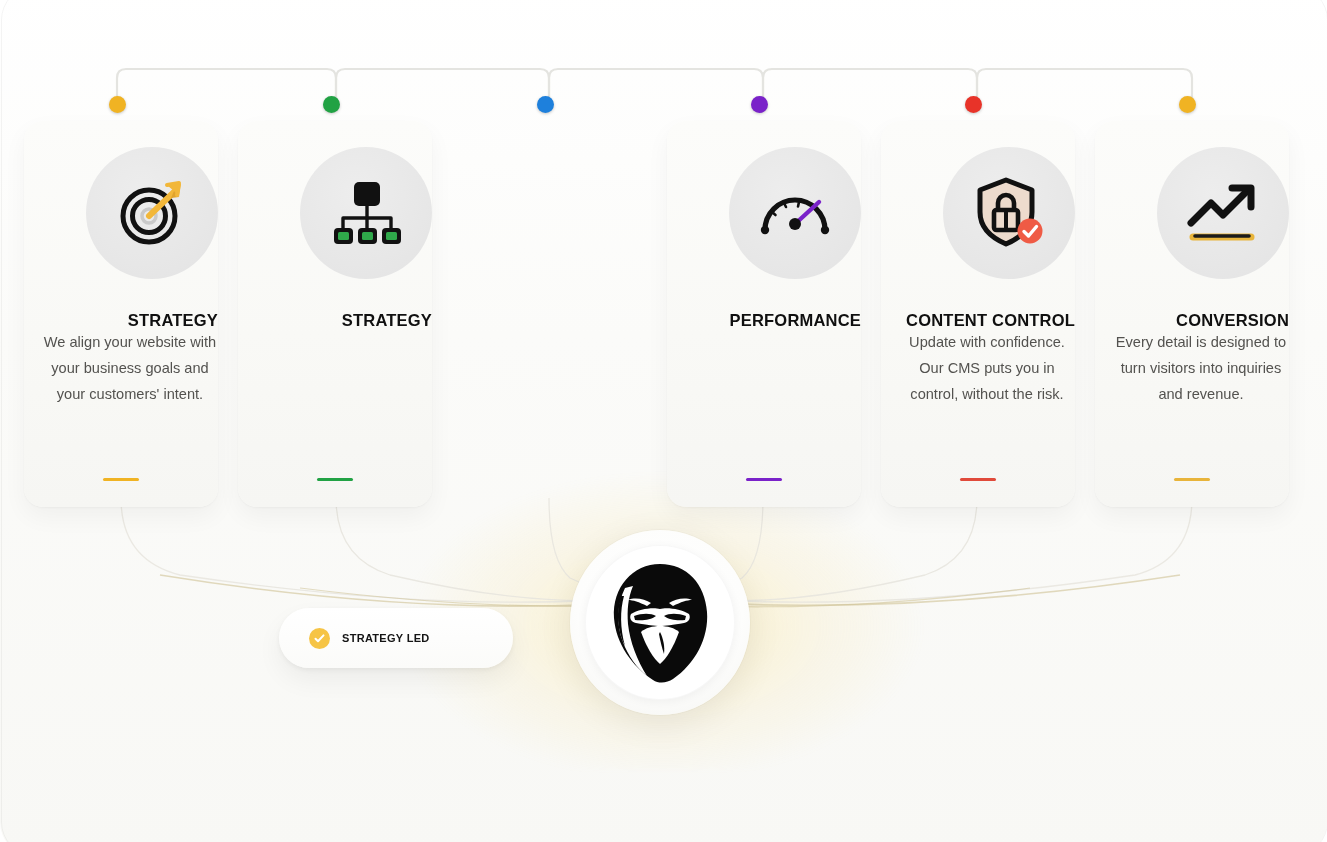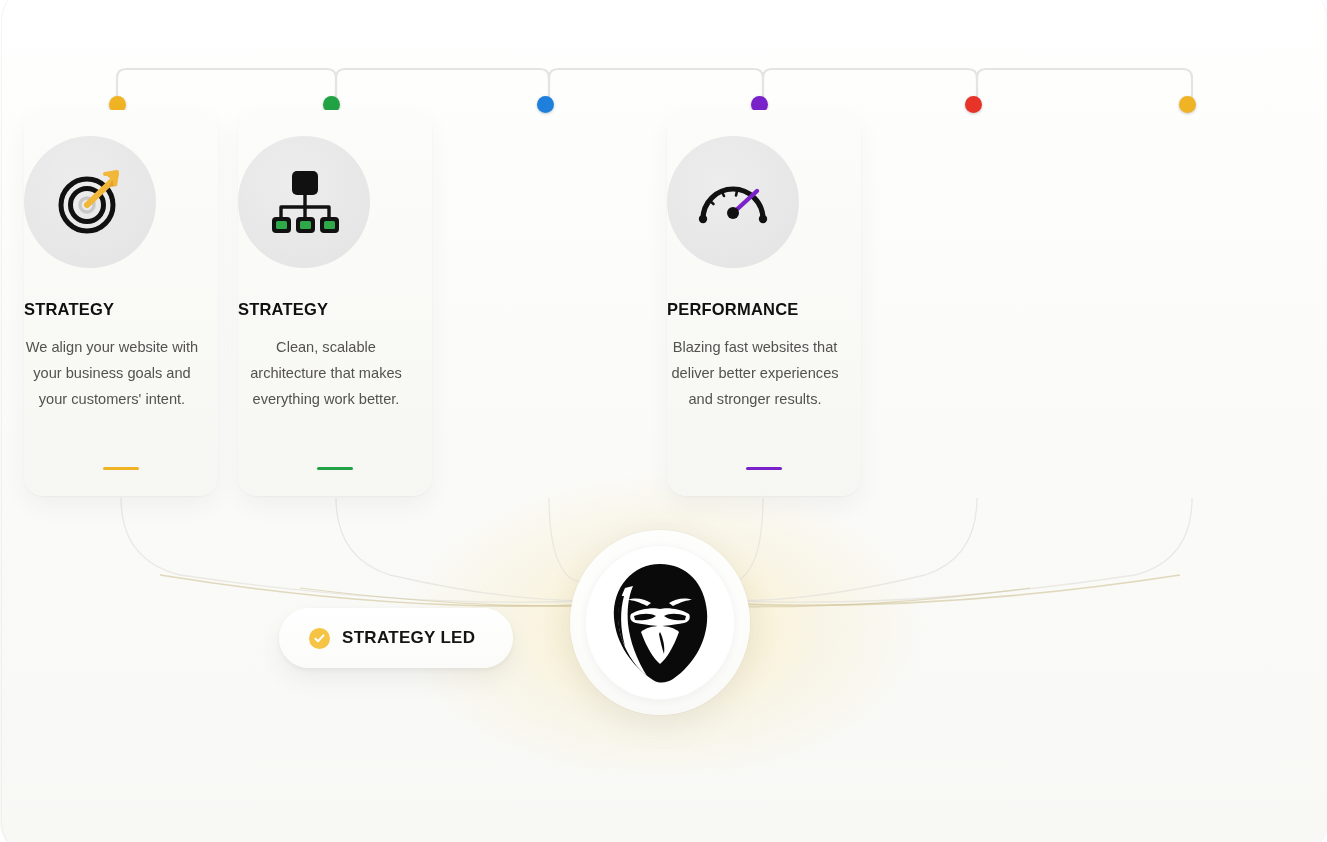--- a/index.html
+++ b/index.html
@@ -31,25 +31,25 @@
     filter:blur(2px);
     pointer-events:none;
   }
 
   
   .conn{position:absolute;left:0;top:0;width:1327px;height:842px;pointer-events:none;}
 
   
   .cards{position:absolute;left:0;top:110px;width:1327px;height:388px;}
   .card{
-    position:absolute;top:0;width:194px;height:386px;
+    position:absolute;top:11px;width:194px;height:386px;
     background:linear-gradient(180deg,#fcfcfa 0%,#f9f9f6 55%,#f6f6f3 100%);
     border-radius:19px;
     box-shadow:0 1px 2px rgba(0,0,0,.035), 0 10px 24px rgba(0,0,0,.045);
-    display:flex;flex-direction:column;align-items:flex-start;
+    display:flex;flex-direction:column;align-items:flex-end;
   }
   .card.c0{left:24px}
   .card.c1{left:238px}
   .card.c2{left:453px}
   .card.c3{left:667px}
   .card.c4{left:881px}
   .card.c5{left:1095px}
 
   .icon-wrap{
     margin-top:26px;width:132px;height:132px;border-radius:50%;
@@ -57,21 +57,21 @@
     display:flex;align-items:center;justify-content:center;
   }
   .icon-wrap svg{display:block;}
 
   .card-title{
     margin-top:33px;
     font-size:16.5px;font-weight:bold;letter-spacing:.2px;
     color:#101010;text-align:center;line-height:1;white-space:nowrap;
   }
   .card-desc{
-    margin-top:16px;width:176px;
+    width:176px;
     font-size:14.6px;line-height:26px;color:#53524f;text-align:center;
   }
   .accent{
     position:absolute;bottom:26px;left:50%;transform:translateX(-50%);
     width:36px;height:3px;border-radius:2px;
   }
 
   
   .dot{
     position:absolute;width:17px;height:17px;border-radius:50%;
@@ -96,21 +96,21 @@
   .pill{
     position:absolute;height:60px;border-radius:30px;
     background:linear-gradient(180deg,#ffffff 0%,#fbfbf9 100%);
     box-shadow:0 2px 5px rgba(0,0,0,.05), 0 12px 26px rgba(0,0,0,.055);
     display:flex;align-items:center;gap:12px;padding:0 30px;
     box-sizing:border-box;
   }
   .pill.left{left:279px;top:608px;width:234px;}
   .pill.right{left:777px;top:608px;width:259px;}
   .pill-label{
-    font-size:17px;font-weight:bold;color:#141414;letter-spacing:.3px;white-space:nowrap;
+    font-size:11px;font-weight:bold;color:#141414;letter-spacing:.3px;white-space:nowrap;
   }
   .check{
     width:21px;height:21px;border-radius:50%;
     background:#f6c445;display:flex;align-items:center;justify-content:center;flex:none;
   }
 </style>
 </head>
 <body>
 
 <div id="stage">
@@ -175,21 +175,20 @@
           <path d="M38 30 L38 42 M14 42 L62 42 M14 42 L14 52 M38 42 L38 52 M62 42 L62 52" stroke="#111" stroke-width="3.4" fill="none" stroke-linecap="round"></path>
           <rect x="5" y="52" width="19" height="16" rx="4" fill="#111"></rect>
           <rect x="29" y="52" width="19" height="16" rx="4" fill="#111"></rect>
           <rect x="53" y="52" width="19" height="16" rx="4" fill="#111"></rect>
           <rect x="9" y="56" width="11" height="8" rx="1.5" fill="#2fa84a"></rect>
           <rect x="33" y="56" width="11" height="8" rx="1.5" fill="#2fa84a"></rect>
           <rect x="57" y="56" width="11" height="8" rx="1.5" fill="#2fa84a"></rect>
         </svg>
       </div>
       <div class="card-title">STRATEGY</div>
-      <div class="card-desc">Clean, scalable architecture that makes everything work better.</div>
       <div class="accent" style="background:#21a244"></div>
     </div>
 
 
     <div class="card c3">
       <div class="icon-wrap">
         <svg width="80" height="74" viewBox="0 0 80 74">
           <path d="M10 54 A30 30 0 0 1 70 54" fill="none" stroke="#111" stroke-width="5.2" stroke-linecap="round"></path>
           <circle cx="10" cy="54" r="4.2" fill="#111"></circle>
           <circle cx="70" cy="54" r="4.2" fill="#111"></circle>
@@ -197,25 +196,52 @@
             <path d="M17 36 L20.5 39"></path>
             <path d="M29 27 L31 31"></path>
             <path d="M44 26 L43 30.5"></path>
             <path d="M57 32 L54 35.5"></path>
           </g>
           <path d="M40 48 L64 26" stroke="#7a22c9" stroke-width="4.4" stroke-linecap="round"></path>
           <circle cx="40" cy="48" r="6" fill="#111"></circle>
         </svg>
       </div>
       <div class="card-title">PERFORMANCE</div>
-      <div class="card-desc">Blazing fast websites that deliver better experiences and stronger results.</div>
       <div class="accent" style="background:#7a22c9"></div>
     </div>
 
-
+    <div class="card c4">
+      <div class="icon-wrap">
+        <svg width="78" height="78" viewBox="0 0 78 78">
+          <path d="M36 6 L62 16 L62 38 C62 54 50 64 36 70 C22 64 10 54 10 38 L10 16 Z" fill="#eddbcd" stroke="#111" stroke-width="5" stroke-linejoin="round"></path>
+          <path d="M28 36 L28 29 A8 8 0 0 1 44 29 L44 36" fill="none" stroke="#111" stroke-width="4.6"></path>
+          <rect x="24" y="36" width="24" height="20" rx="2.5" fill="none" stroke="#111" stroke-width="4.6"></rect>
+          <path d="M36 36 L36 56" stroke="#111" stroke-width="4"></path>
+          <circle cx="60" cy="57" r="12.5" fill="#ef5b45"></circle>
+          <path d="M54 57.5 L58.5 62 L66.5 52.5" fill="none" stroke="#fff" stroke-width="3.4" stroke-linecap="round" stroke-linejoin="round"></path>
+        </svg>
+      </div>
+      <div class="card-title">CONTENT CONTROL</div>
+      <div class="card-desc">Update with confidence. Our CMS puts you in control, without the risk.</div>
+      <div class="accent" style="background:#e04a3a"></div>
+    </div>
+
+    <div class="card c5">
+      <div class="icon-wrap">
+        <svg width="80" height="72" viewBox="0 0 80 72">
+          <path d="M8 46 L28 26 L40 38 L66 12" fill="none" stroke="#111" stroke-width="7" stroke-linecap="round" stroke-linejoin="round"></path>
+          <path d="M49 11 L68 11 L68 30" fill="none" stroke="#111" stroke-width="7" stroke-linecap="round" stroke-linejoin="round"></path>
+          <path d="M10 60 L68 60" stroke="#e8b43a" stroke-width="7" stroke-linecap="round"></path>
+          <path d="M12 59 L66 59" stroke="#1b1b1b" stroke-width="3.6" stroke-linecap="round"></path>
+        </svg>
+      </div>
+      <div class="card-title">CONVERSION</div>
+      <div class="card-desc">Every detail is designed to turn visitors into inquiries and revenue.</div>
+      <div class="accent" style="background:#e8b43a"></div>
+    </div>
 
   </div>
 
   <div class="emblem-outer">
     <div class="emblem-inner">
       <svg width="118" height="126" viewBox="0 0 118 126">
         <path d="M59 4 C86 4 104 24 106 52 C108 78 94 104 72 119 C66 123 58 124 52 120
                  C31 106 15 84 13 58 C11 27 32 4 59 4 Z" fill="#0a0a0a"></path>
         <path d="M24 28 C16 44 15 64 22 82 C27 96 36 108 46 116 C36 100 29 82 27 64 C26 50 27 38 32 26 Z" fill="#ffffff"></path>
         <path d="M20 36 C15 52 16 70 24 86 C19 68 19 50 23 36 Z" fill="#0a0a0a"></path>

